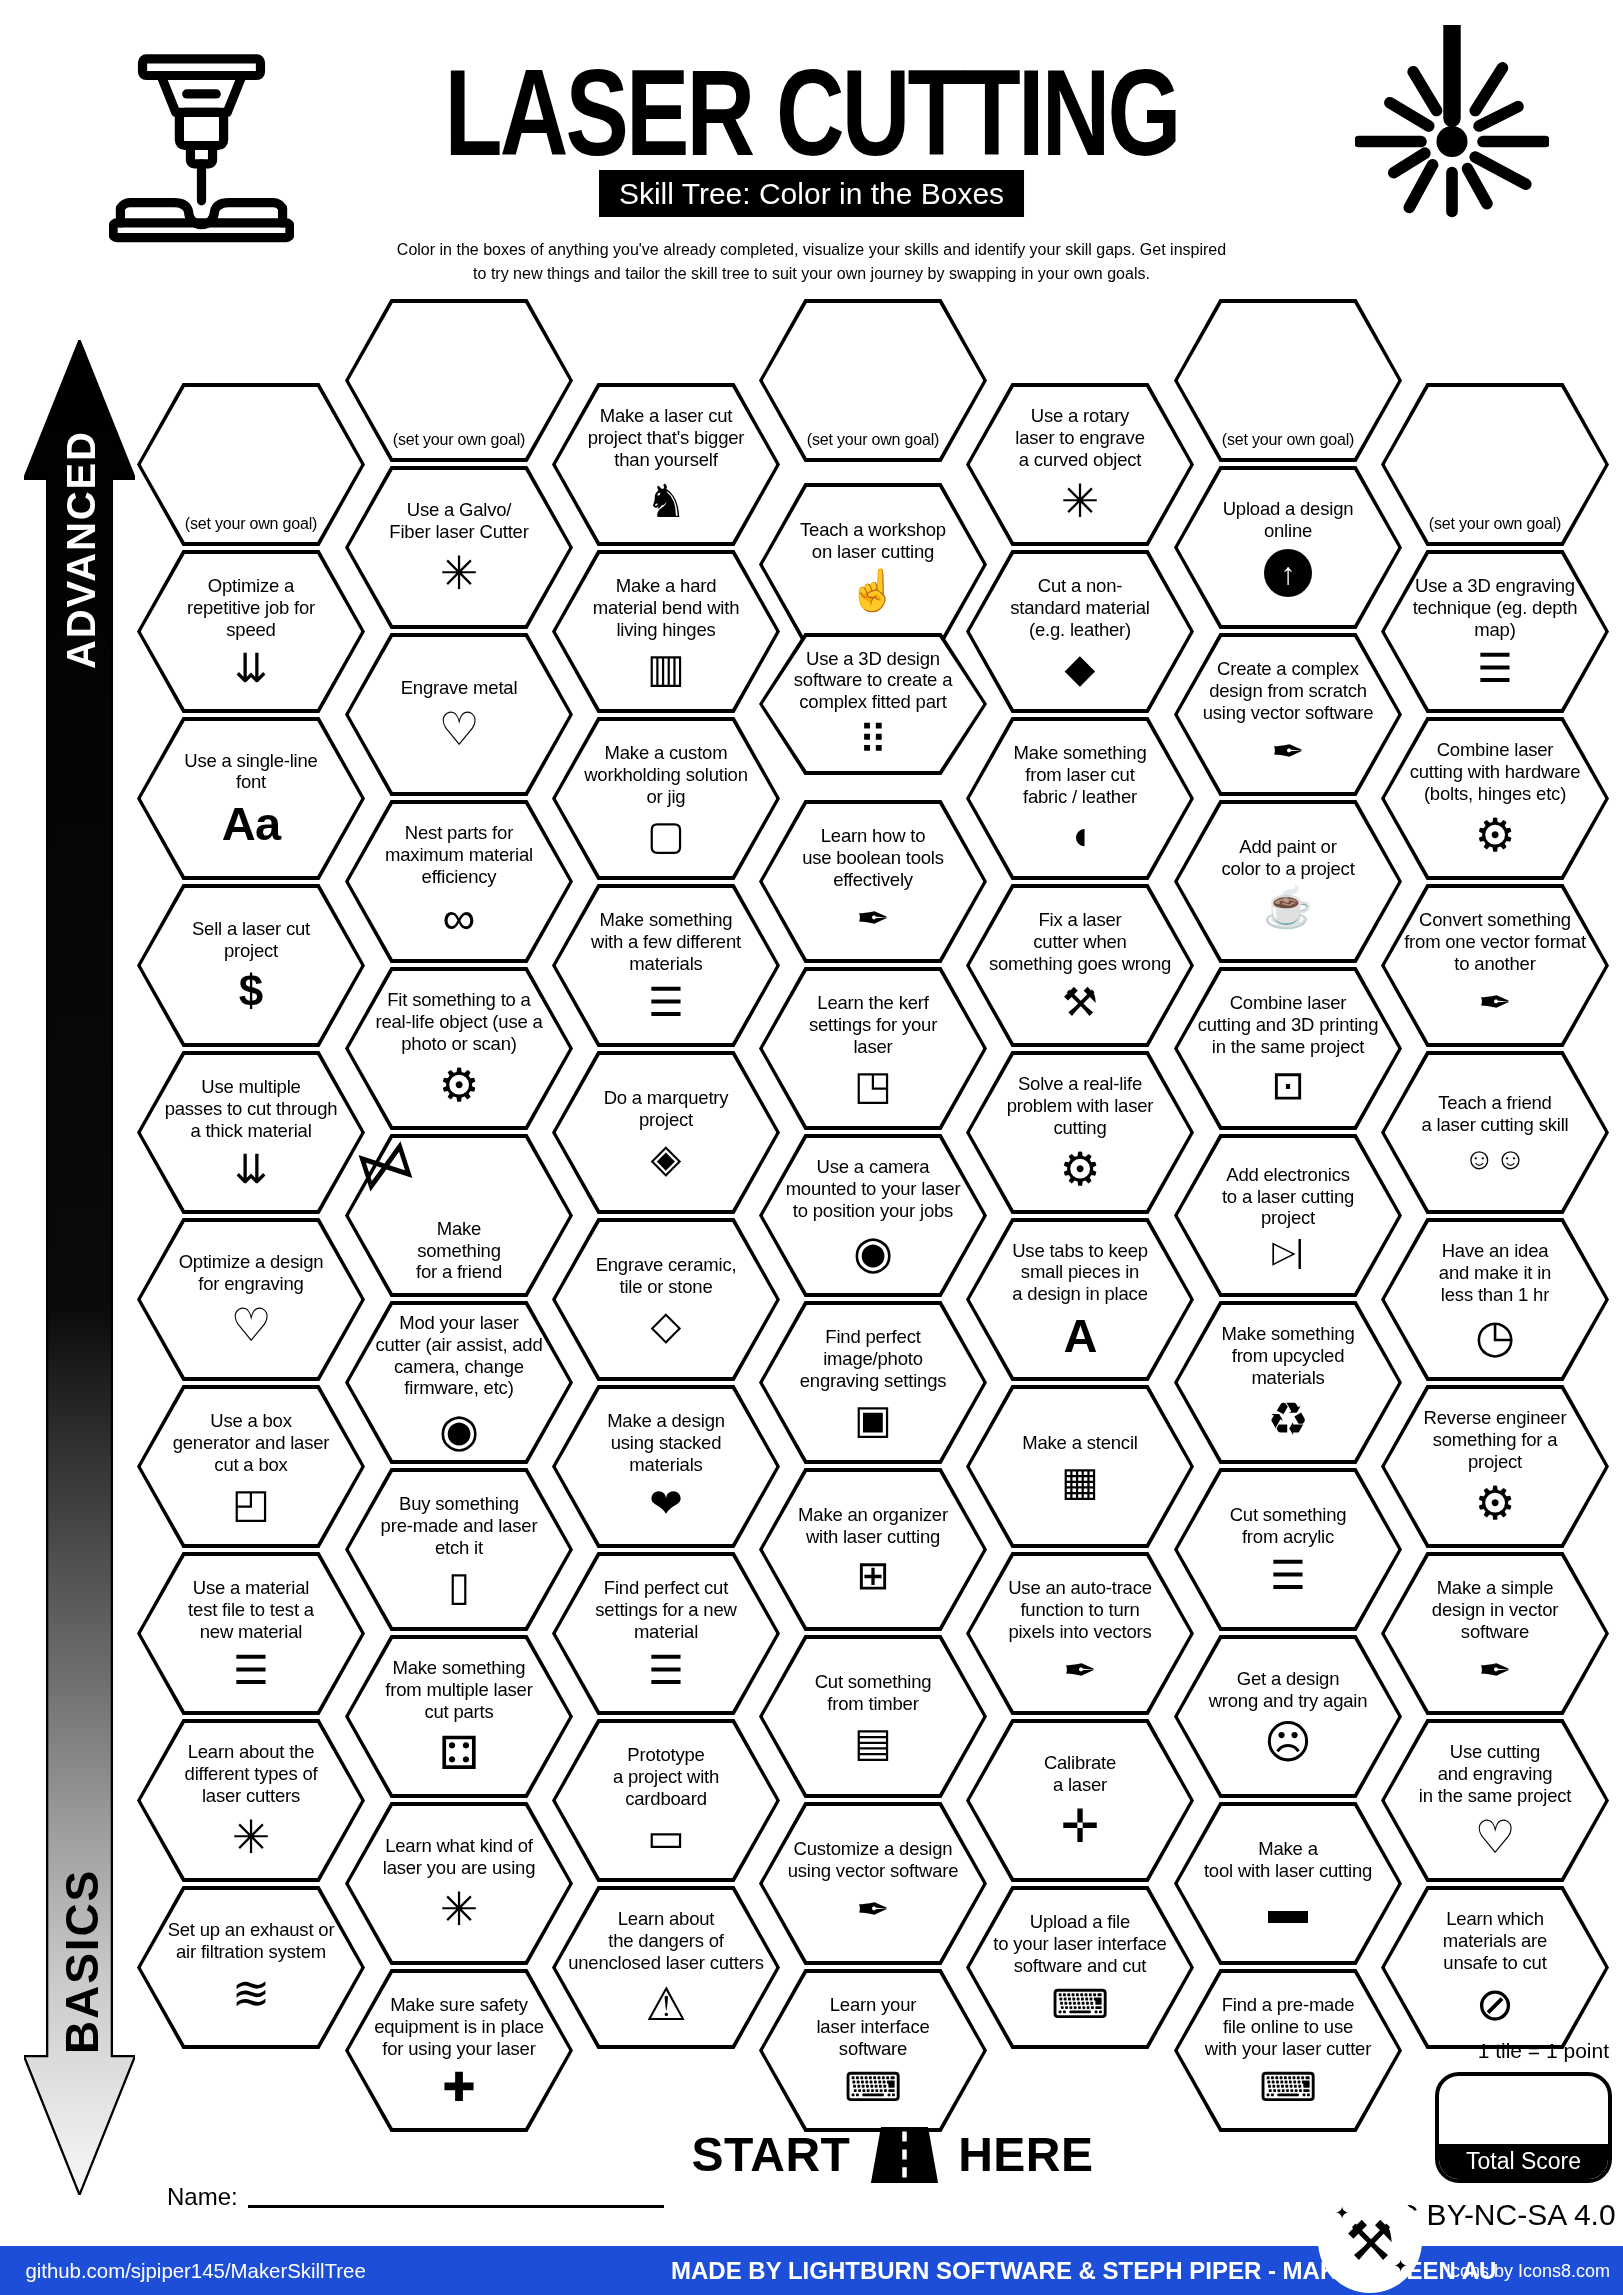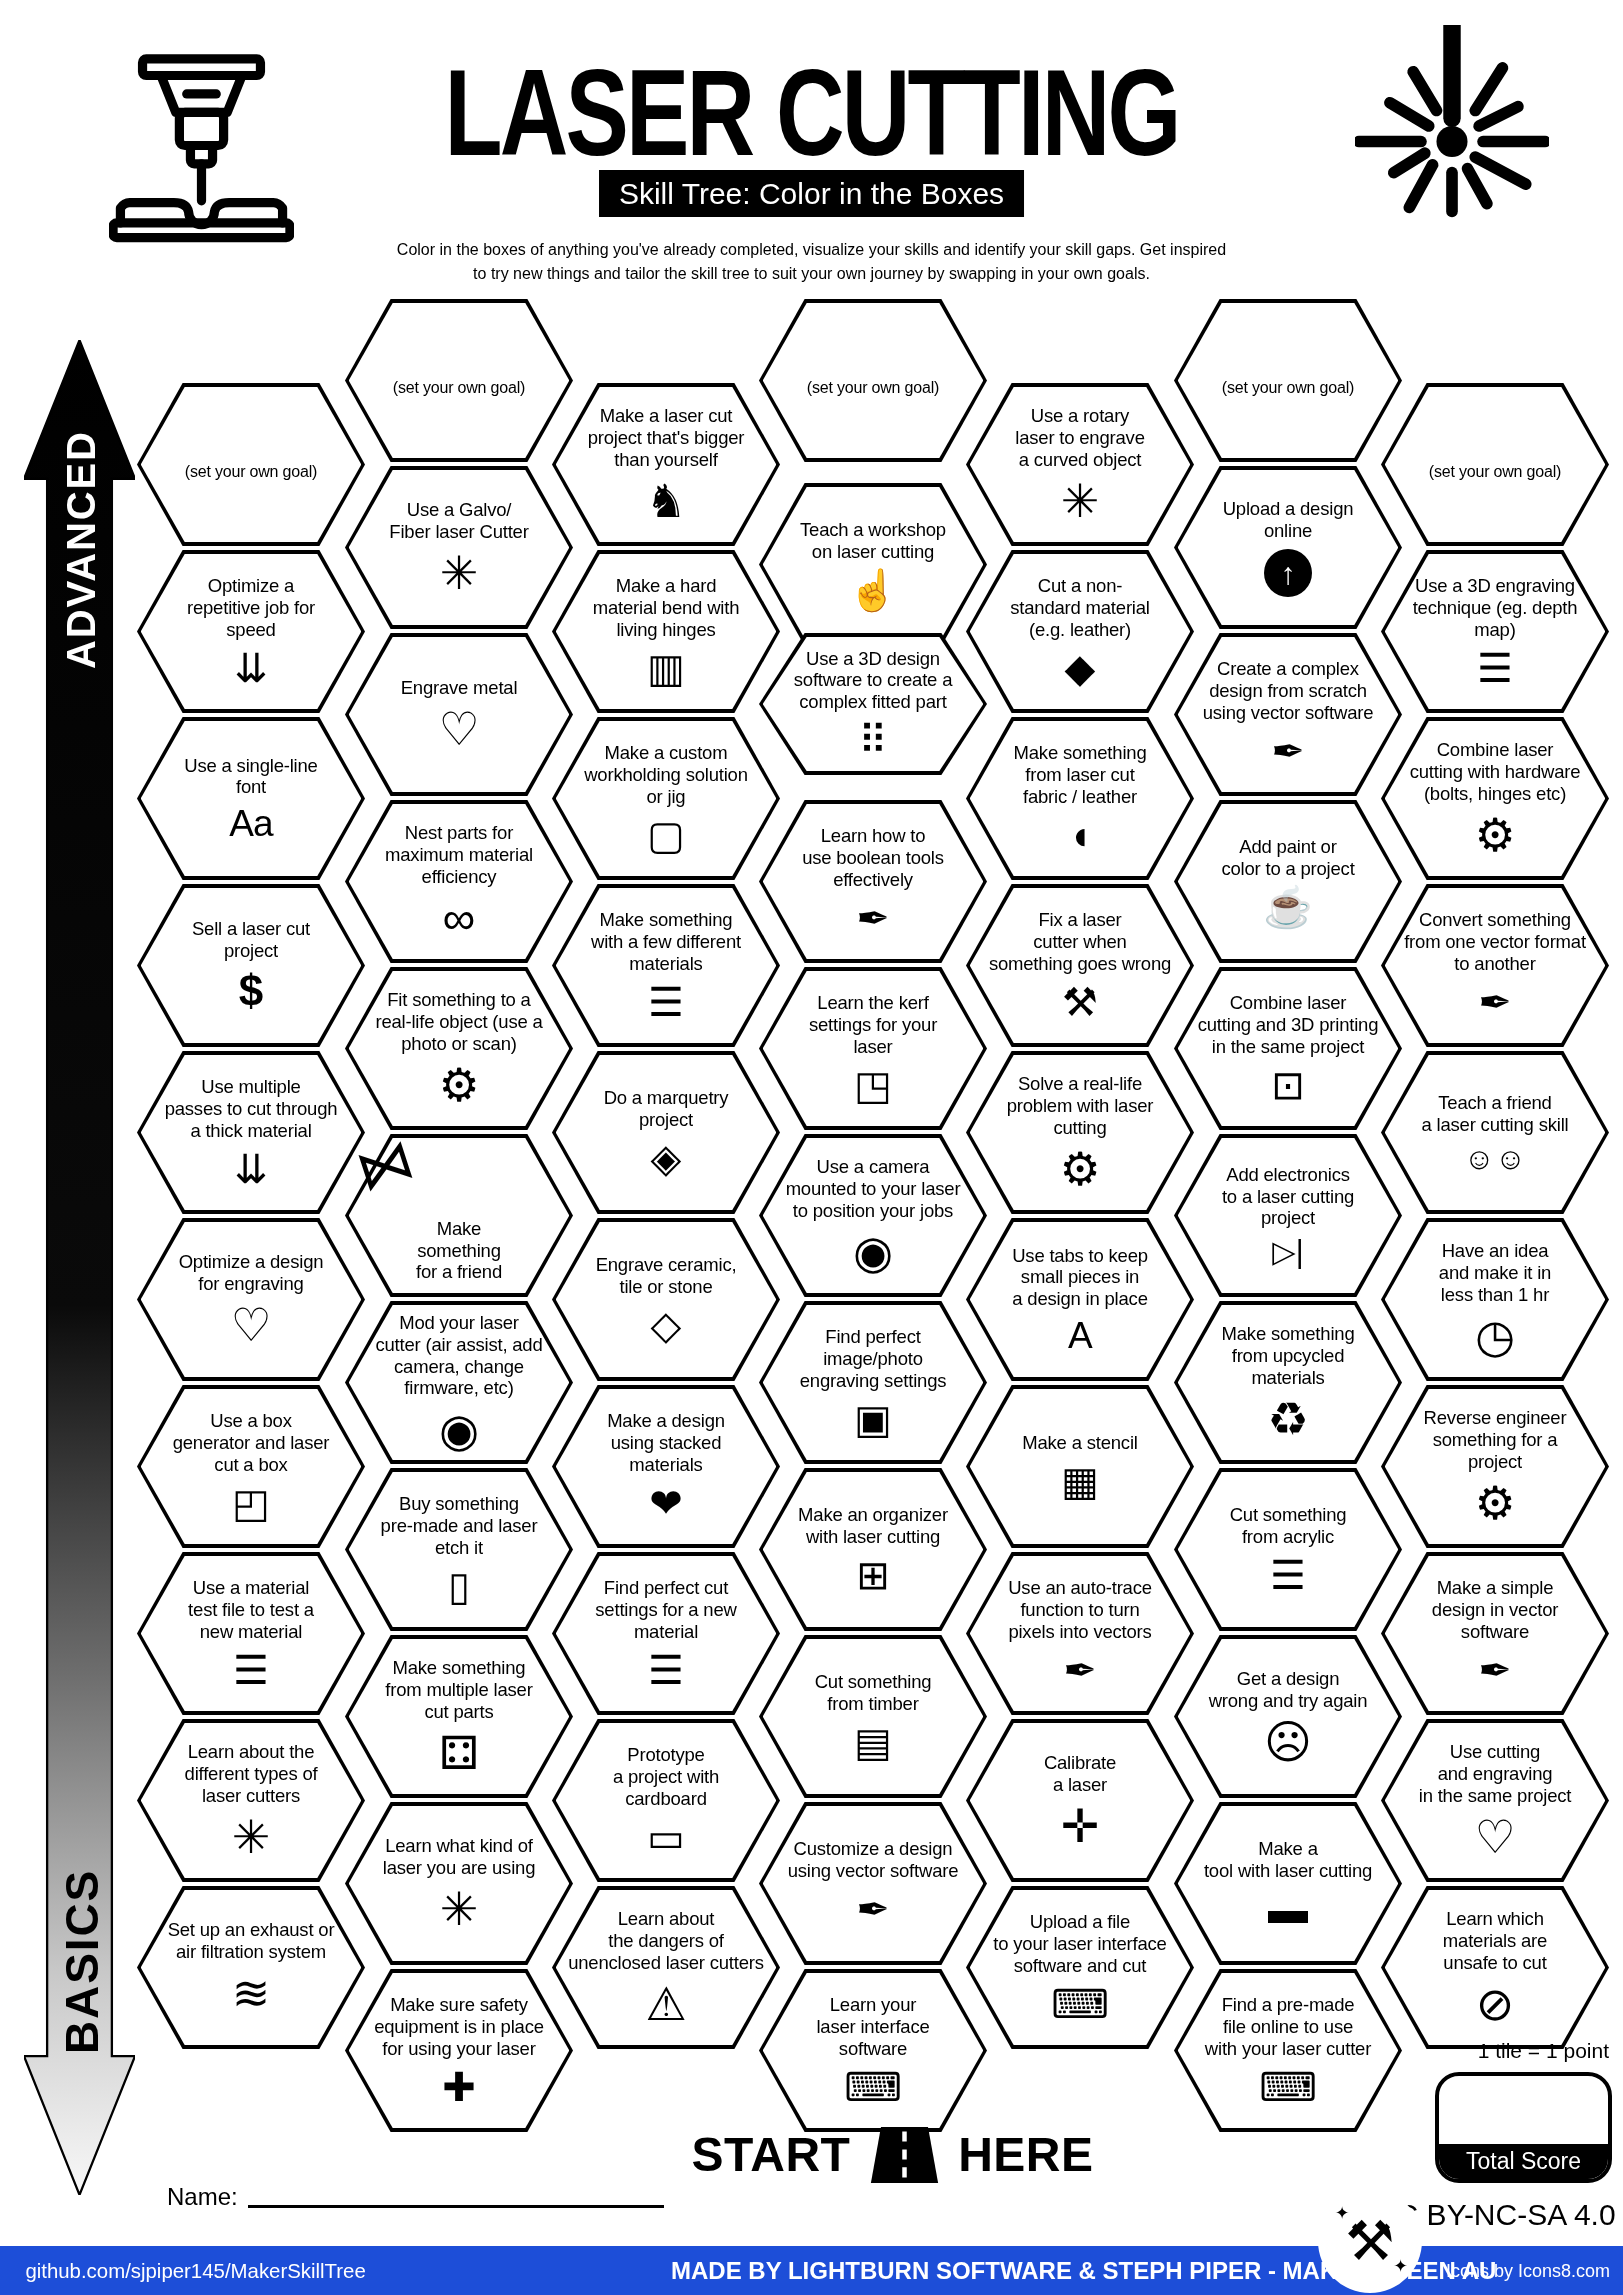--- a/index.html
+++ b/index.html
@@ -41,24 +41,24 @@
     clip-path:polygon(0% 50%,20% 0%,80% 0%,100% 50%,80% 100%,20% 100%);
   }
   .hex-black{inset:0;background:#000;}
   .hex-white{inset:3.7px;background:#fff;}
   .hex-content{
     position:absolute;inset:0;display:flex;flex-direction:column;
     align-items:center;justify-content:center;gap:5.6px;
     text-align:center;padding:12px 14px;box-sizing:border-box;
   }
   .hex-label{font-size:18.5px;line-height:1.17;white-space:pre-line;letter-spacing:-0.2px;}
-  .hex-content.goal{justify-content:center;padding-top:28px;}
+  .hex-content.goal{justify-content:flex-end;padding-top:28px;}
   .hex-content.goal .hex-label{font-size:16px;}
   .hex-icon{font-size:40px;line-height:1;margin-top:1.9px;}
-  .icon-text{font-size:37px;font-weight:400;letter-spacing:-0.9px;}
+  .icon-text{font-size:47px;font-weight:700;letter-spacing:-0.9px;}
   .icon-money{font-size:44px;font-weight:800;}
   .icon-circle{
     background:#000;color:#fff;border-radius:50%;width:48px;height:48px;
     display:flex;align-items:center;justify-content:center;
     font-size:30.5px;font-weight:700;
   }
   .icon-big{font-size:46px;}
   .icon-pair{font-size:30.5px;letter-spacing:0px;}
   .friend .hex-icon{
     position:absolute;left:12px;top:0.9px;font-size:56px;transform:rotate(-18deg);

